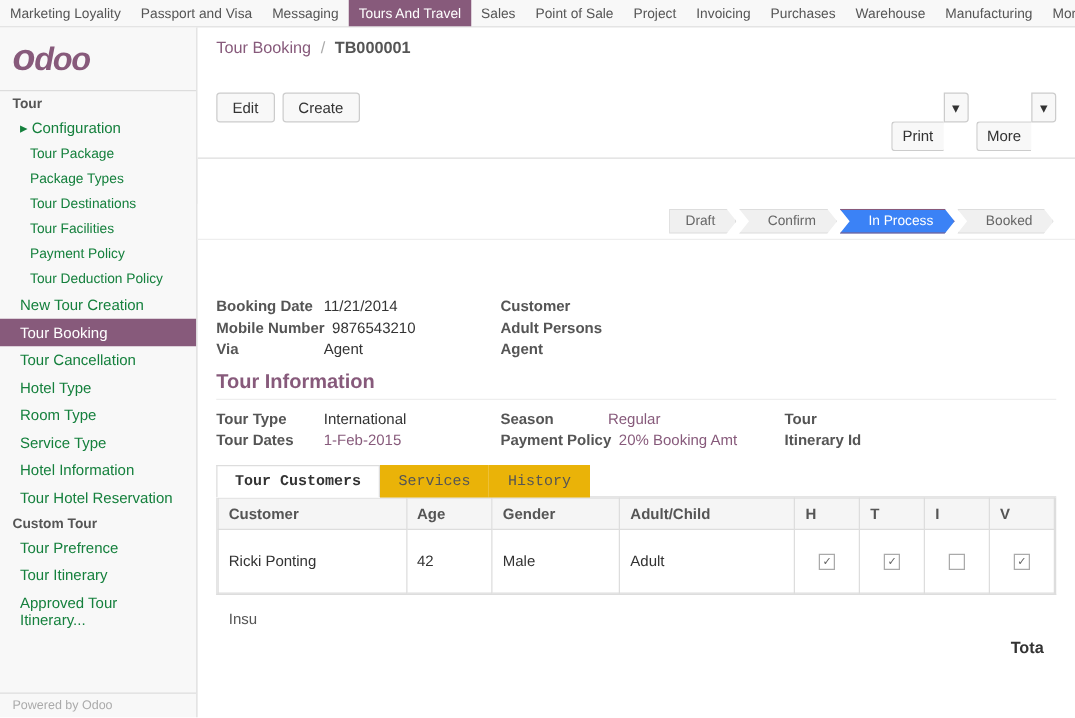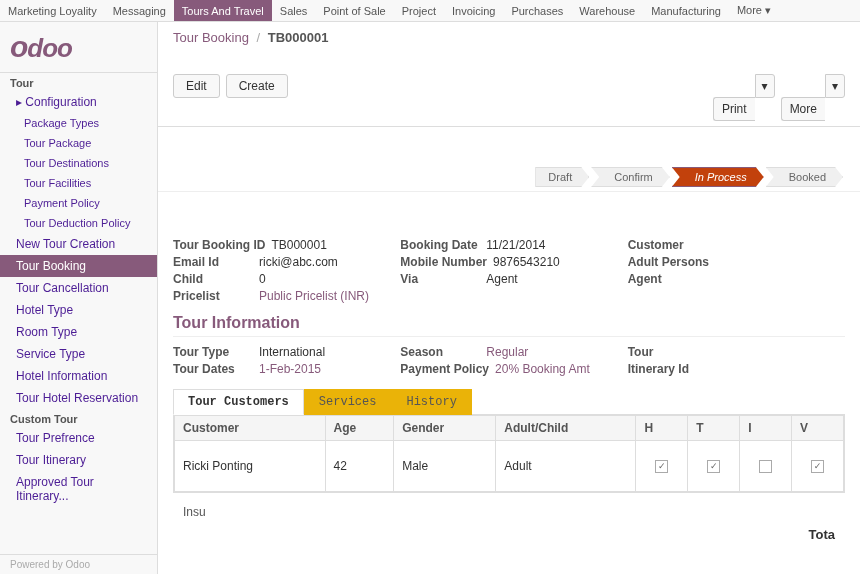--- a/index.html
+++ b/index.html
@@ -48,21 +48,21 @@
     .logo-text {
       font-size: 28px;
       font-weight: bold;
       color: #875a7b;
       font-style: italic;
       letter-spacing: -1px;
     }
     .sidebar-item {
       padding: 4px 10px 4px 16px;
       cursor: pointer;
-      color: #4c1d95;
+      color: #15803d;
       font-size: 12px;
     }
     .sidebar-item.active { background: #875a7b; color: #fff; }
     .sidebar-item.sub { padding-left: 24px; font-size: 11px; }
     .sidebar-group-title {
       padding: 4px 10px 2px;
       font-size: 11px;
       font-weight: bold;
       color: #555;
     }
@@ -145,21 +145,21 @@
       font-size: 11px;
       color: #666;
       position: relative;
       margin-right: 2px;
       clip-path: polygon(0 0, calc(100% - 8px) 0, 100% 50%, calc(100% - 8px) 100%, 0 100%, 8px 50%);
     }
     .status-step:first-child {
       clip-path: polygon(0 0, calc(100% - 8px) 0, 100% 50%, calc(100% - 8px) 100%, 0 100%);
       padding-left: 12px;
     }
-    .status-step.active { background: #c2410c; color: #fff; border-color: #875a7b; font-style: italic; }
+    .status-step.active { background: #3b82f6; color: #fff; border-color: #875a7b; }
 
     
     .form-area {
       padding: 10px 15px;
       flex: 1;
     }
     .form-row {
       display: flex;
       align-items: baseline;
       gap: 6px;
@@ -254,20 +254,21 @@
       color: #666;
     }
 
     .tab-content { border: 1px solid #ddd; border-top: none; }
   </style>
 </head>
 <body>
 
 <div class="top-nav">
   <div class="top-nav-item">Marketing Loyality</div>
+  <div class="top-nav-item">Passport and Visa</div>
   <div class="top-nav-item">Messaging</div>
   <div class="top-nav-item active">Tours And Travel</div>
   <div class="top-nav-item">Sales</div>
   <div class="top-nav-item">Point of Sale</div>
   <div class="top-nav-item">Project</div>
   <div class="top-nav-item">Invoicing</div>
   <div class="top-nav-item">Purchases</div>
   <div class="top-nav-item">Warehouse</div>
   <div class="top-nav-item">Manufacturing</div>
   <div class="top-nav-item">More ▾</div>
@@ -277,22 +278,22 @@
 
   <div class="sidebar">
     <div class="sidebar-logo">
       <span class="logo-text">
         <span style="color:#875a7b; font-size:30px; font-weight:900; font-style:italic;">o</span><span style="color:#875a7b; font-size:26px; font-style:italic;">doo</span>
       </span>
     </div>
 
     <div class="sidebar-group-title">Tour</div>
     <div class="sidebar-item">▸ Configuration</div>
+    <div class="sidebar-item sub">Tour Package</div>
     <div class="sidebar-item sub">Package Types</div>
-    <div class="sidebar-item sub">Tour Package</div>
     <div class="sidebar-item sub">Tour Destinations</div>
     <div class="sidebar-item sub">Tour Facilities</div>
     <div class="sidebar-item sub">Payment Policy</div>
     <div class="sidebar-item sub">Tour Deduction Policy</div>
 
     <div class="sidebar-item">New Tour Creation</div>
     <div class="sidebar-item active">Tour Booking</div>
     <div class="sidebar-item">Tour Cancellation</div>
 
     <div class="sidebar-item">Hotel Type</div>
@@ -336,38 +337,20 @@
         <div class="status-step">Draft</div>
         <div class="status-step">Confirm</div>
         <div class="status-step active">In Process</div>
         <div class="status-step">Booked</div>
       </div>
     </div>
 
     <div class="form-area">
 
       <div style="display: grid; grid-template-columns: 1fr 1fr 1fr; gap: 4px 10px; margin-bottom: 8px;">
-        <div>
-          <div class="form-row">
-            <span class="form-label">Tour Booking ID</span>
-            <span class="form-value">TB000001</span>
-          </div>
-          <div class="form-row">
-            <span class="form-label">Email Id</span>
-            <span class="form-value">ricki@abc.com</span>
-          </div>
-          <div class="form-row">
-            <span class="form-label">Child</span>
-            <span class="form-value">0</span>
-          </div>
-          <div class="form-row">
-            <span class="form-label">Pricelist</span>
-            <span class="form-value link">Public Pricelist (INR)</span>
-          </div>
-        </div>
         <div>
           <div class="form-row">
             <span class="form-label">Booking Date</span>
             <span class="form-value">11/21/2014</span>
           </div>
           <div class="form-row">
             <span class="form-label">Mobile Number</span>
             <span class="form-value">9876543210</span>
           </div>
           <div class="form-row">

